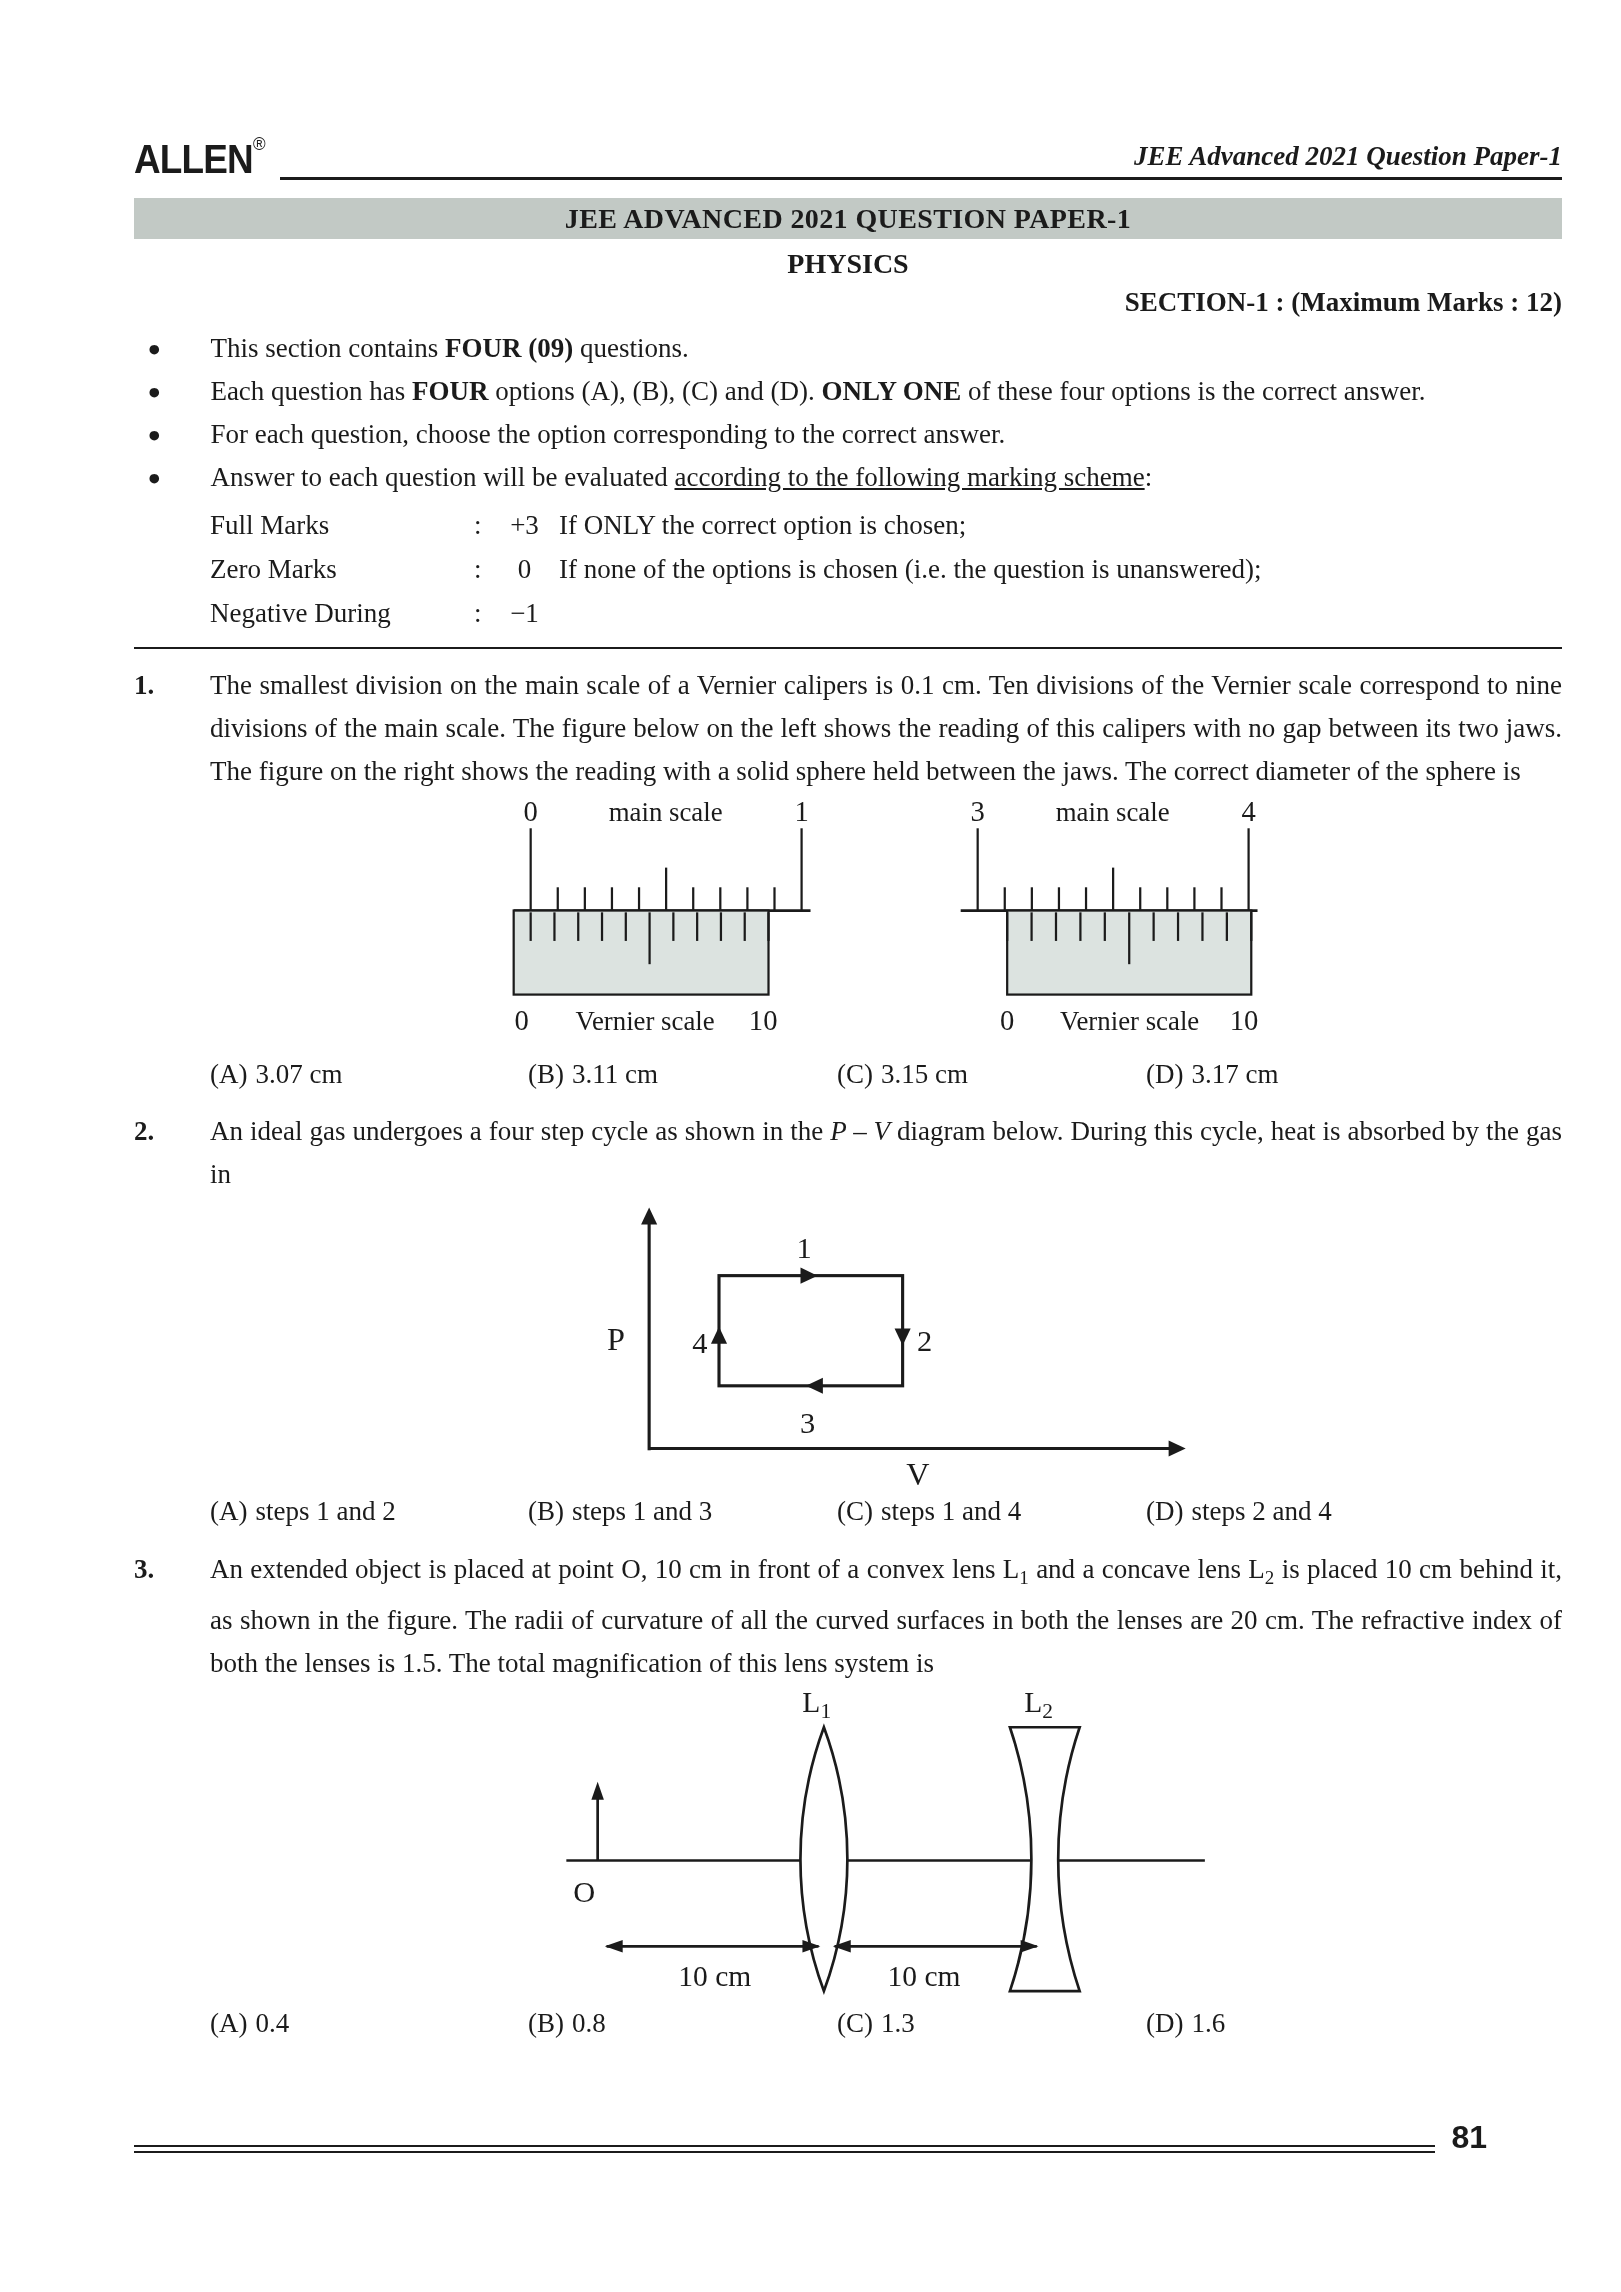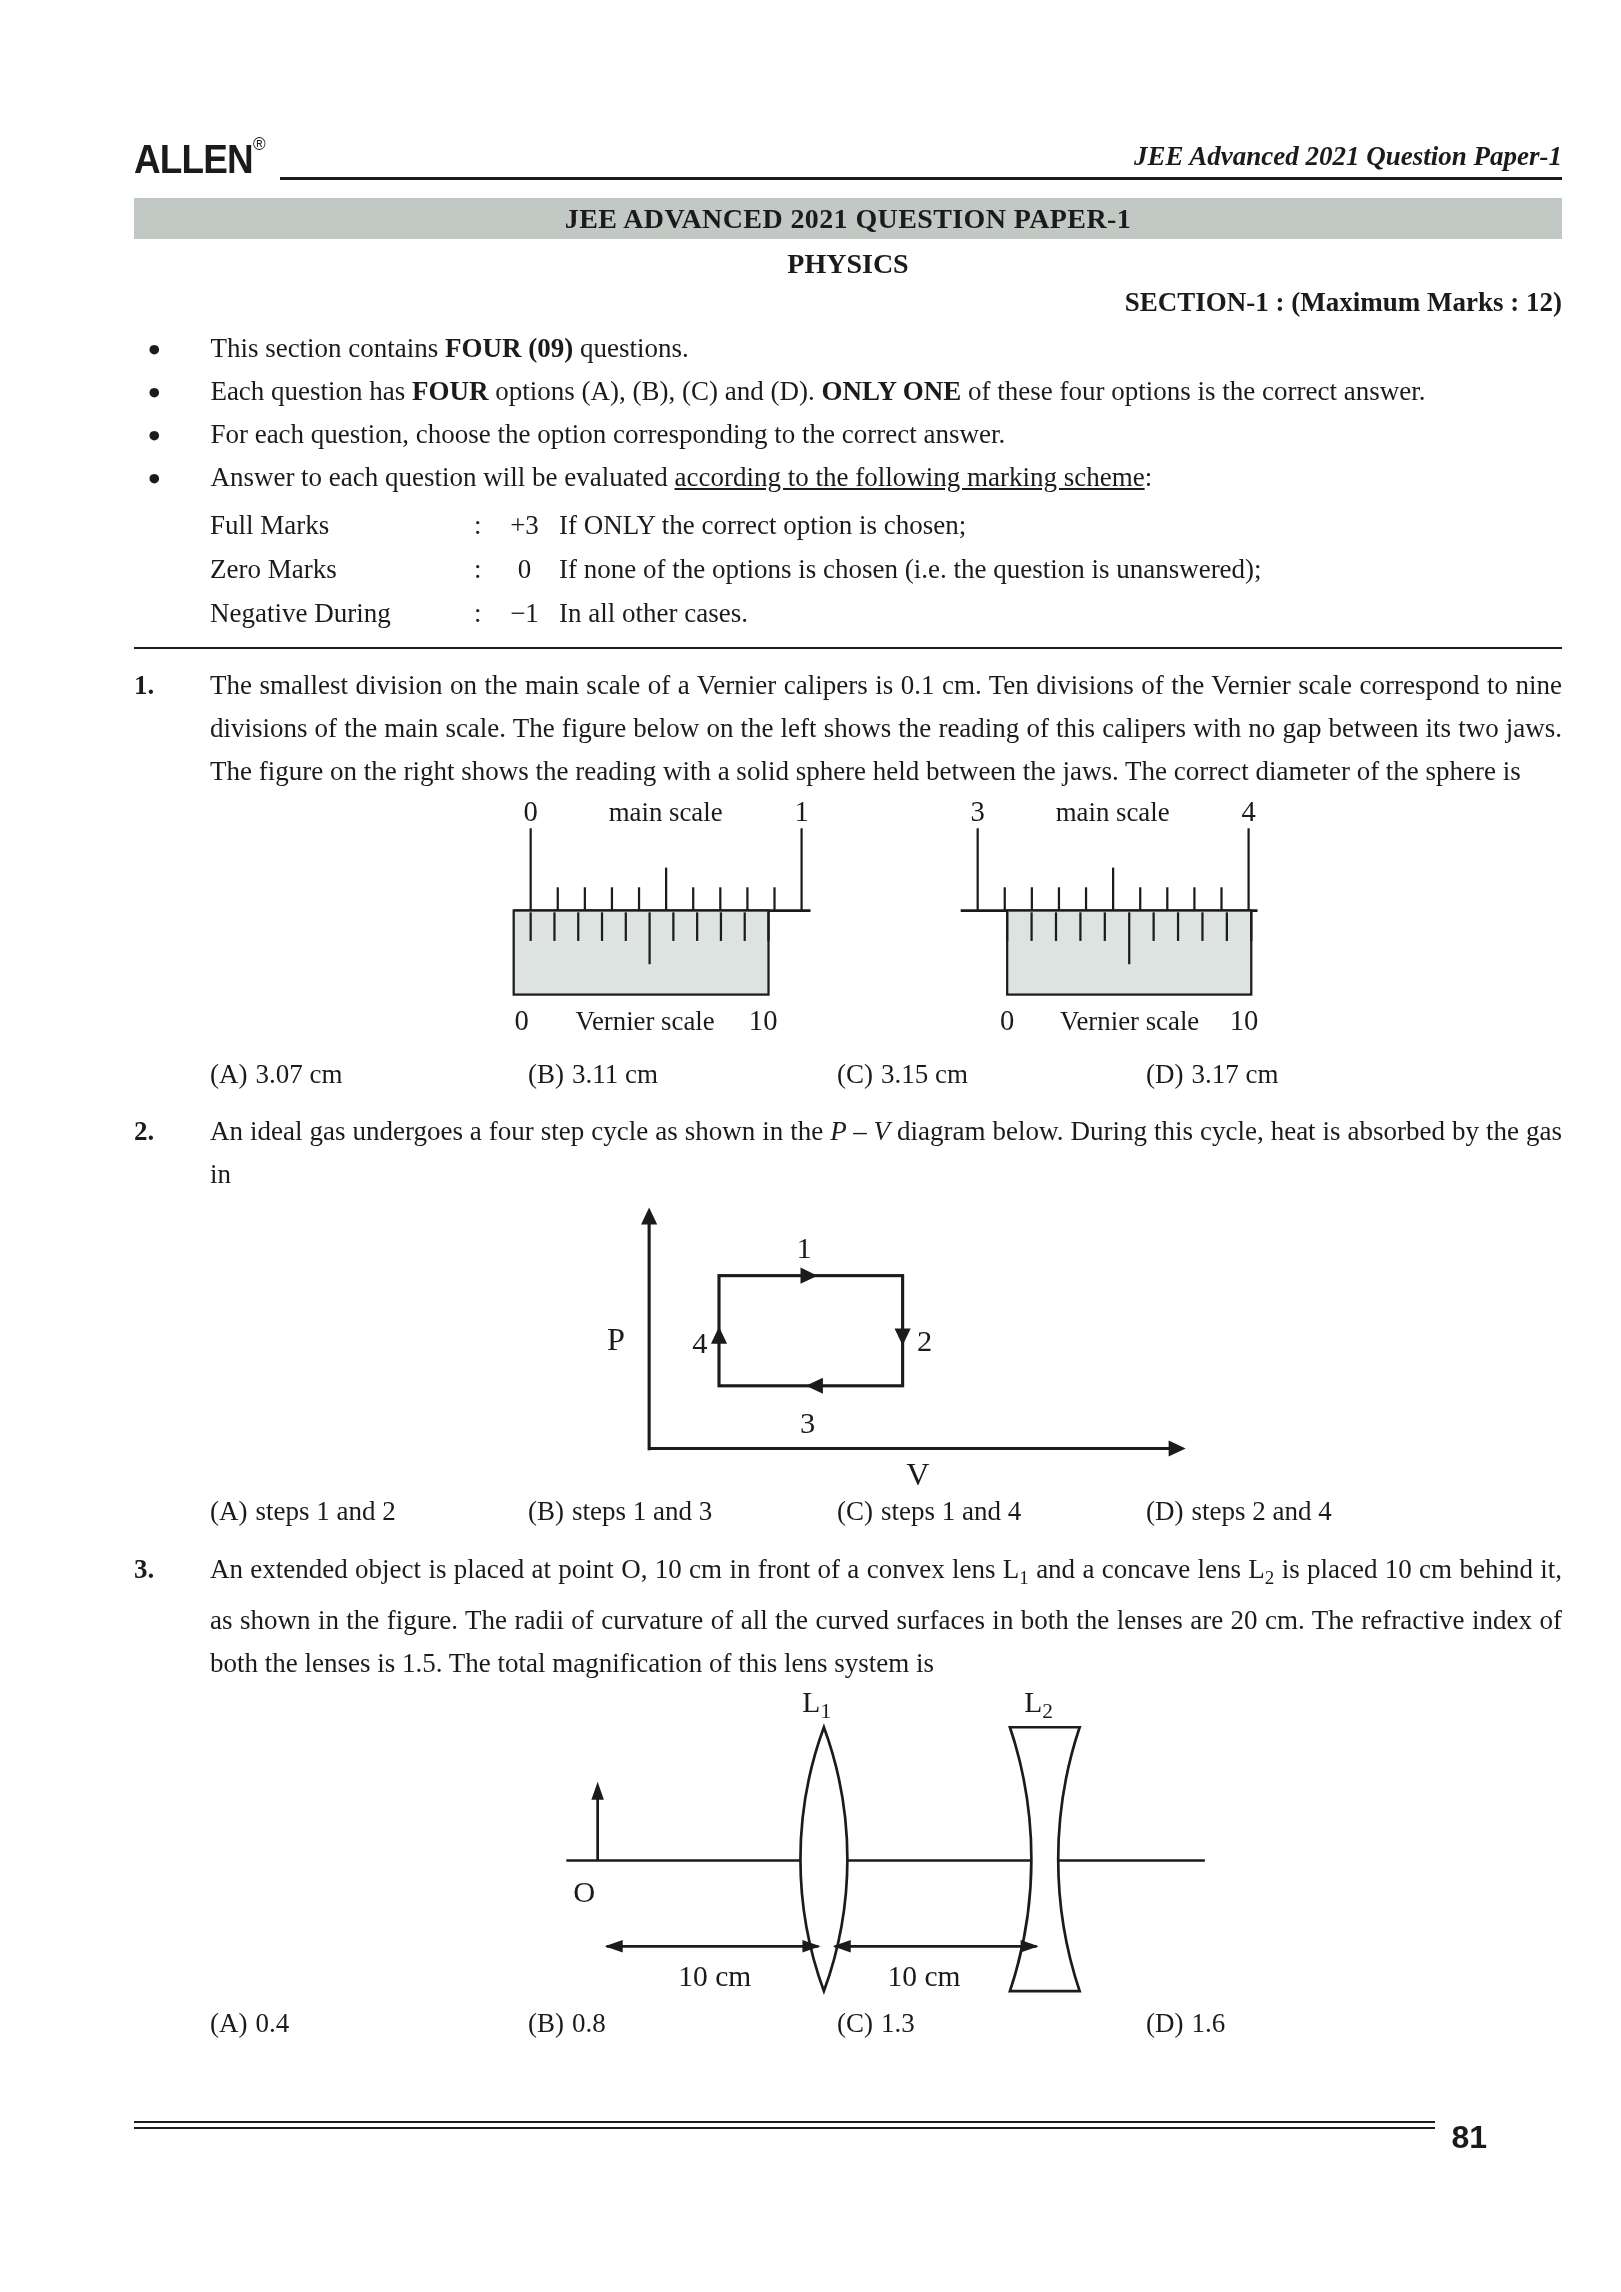--- a/index.html
+++ b/index.html
@@ -53,21 +53,21 @@
   .fig-lens { margin-top:1.8px; }
 
   .options { display:grid; grid-template-columns:318px 309px 309px 1fr;
              font-size:27px; line-height:43px; margin-top:1.8px; }
   .olabel { margin-right:8px; }
 
   svg text { font-family:"Liberation Serif", serif; fill:#1b1b1b; }
 
   
   .page-footer { position:absolute; left:134px; right:134px; top:2121px;
-                 display:flex; align-items:flex-start; }
+                 display:flex; align-items:flex-end; }
   .dline { flex:1; height:3.6px; border-top:2.7px solid #1b1b1b; border-bottom:2.7px solid #1b1b1b; }
   .pageno { margin-left:16px; font-family:"Liberation Sans", sans-serif;
             font-weight:bold; font-size:32px; line-height:1; }
 </style>
 </head>
 <body>
 
 <div class="page">
 
   <header class="page-header">
@@ -110,21 +110,20 @@
     <div class="mrow">
       <span class="mlabel">Zero Marks</span>
       <span>:</span>
       <span class="mvalue">0</span>
       <span>If none of the options is chosen (i.e. the question is unanswered);</span>
     </div>
     <div class="mrow">
       <span class="mlabel">Negative During</span>
       <span>:</span>
       <span class="mvalue">−1</span>
-      <span>In all other cases.</span>
     </div>
   </div>
 
   <hr class="rule">
 
   <div class="question">
     <div class="qnum">1.</div>
     <div class="qbody">
       <p class="qtext">The smallest division on the main scale of a Vernier calipers is 0.1 cm. Ten divisions of the Vernier scale correspond to nine divisions of the main scale. The figure below on the left shows the reading of this calipers with no gap between its two jaws. The figure on the right shows the reading with a solid sphere held between the jaws. The correct diameter of the sphere is</p>
 

